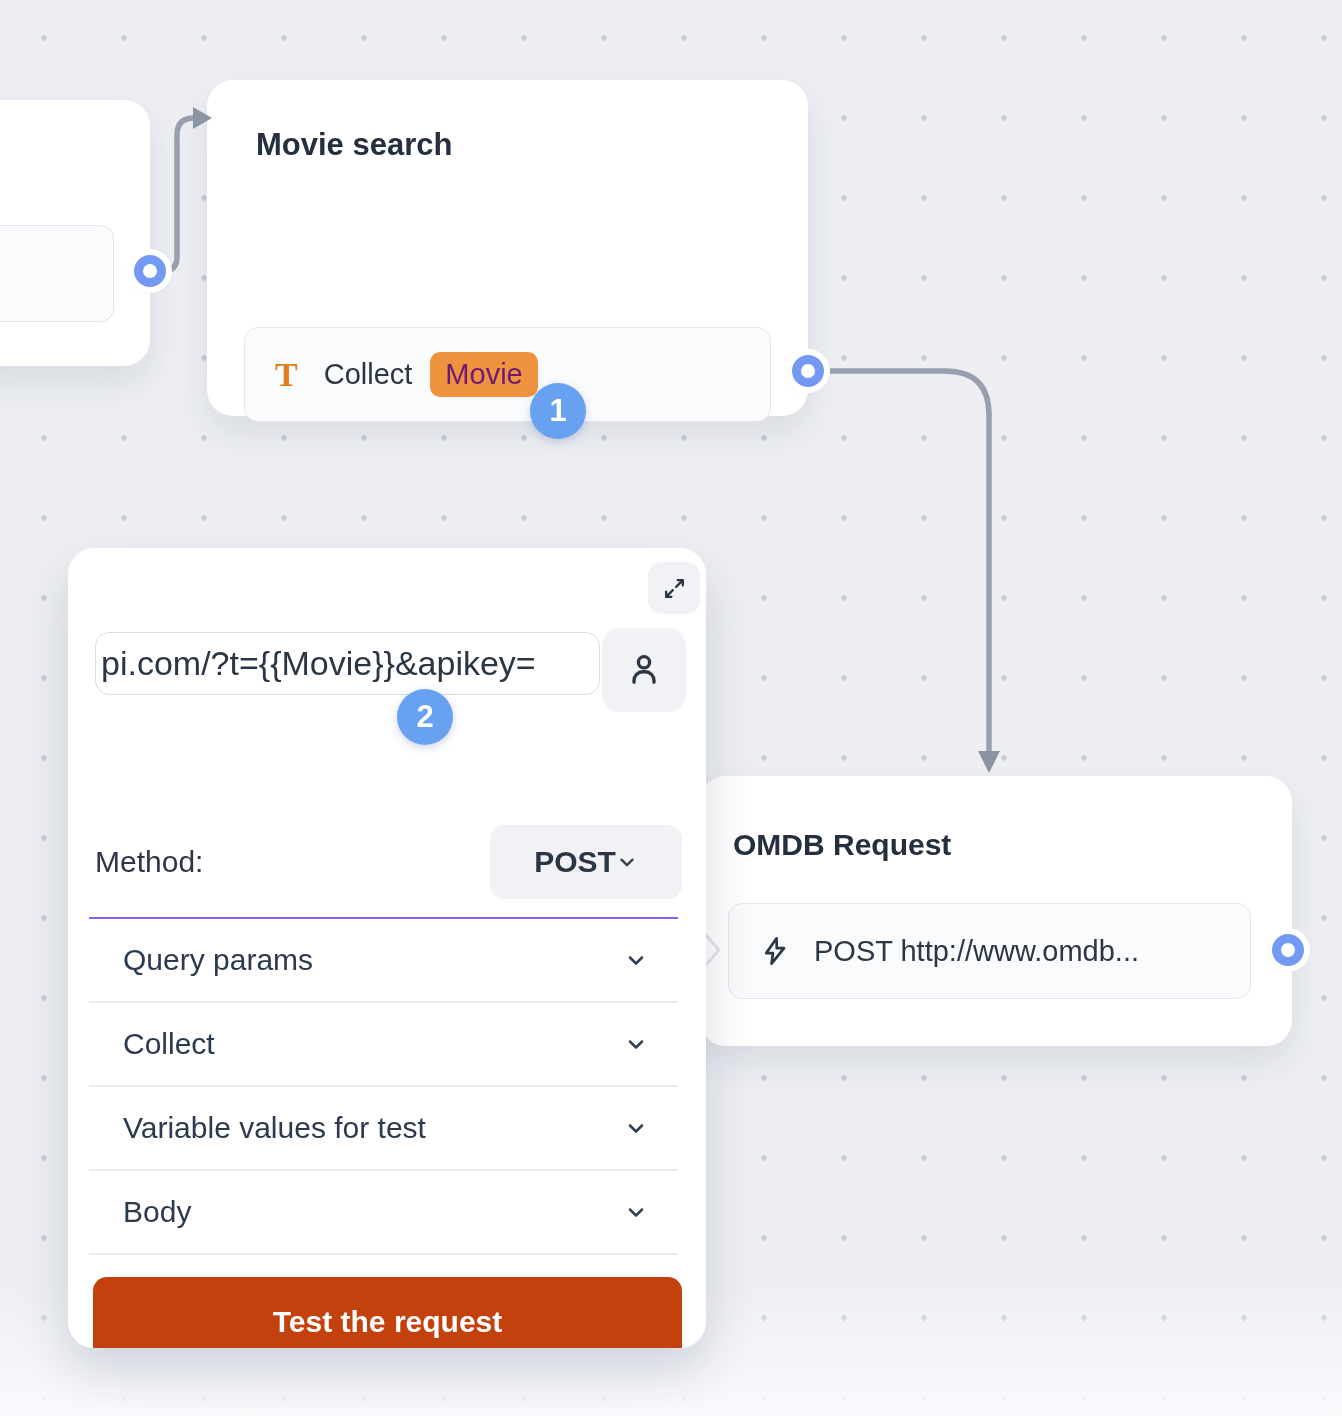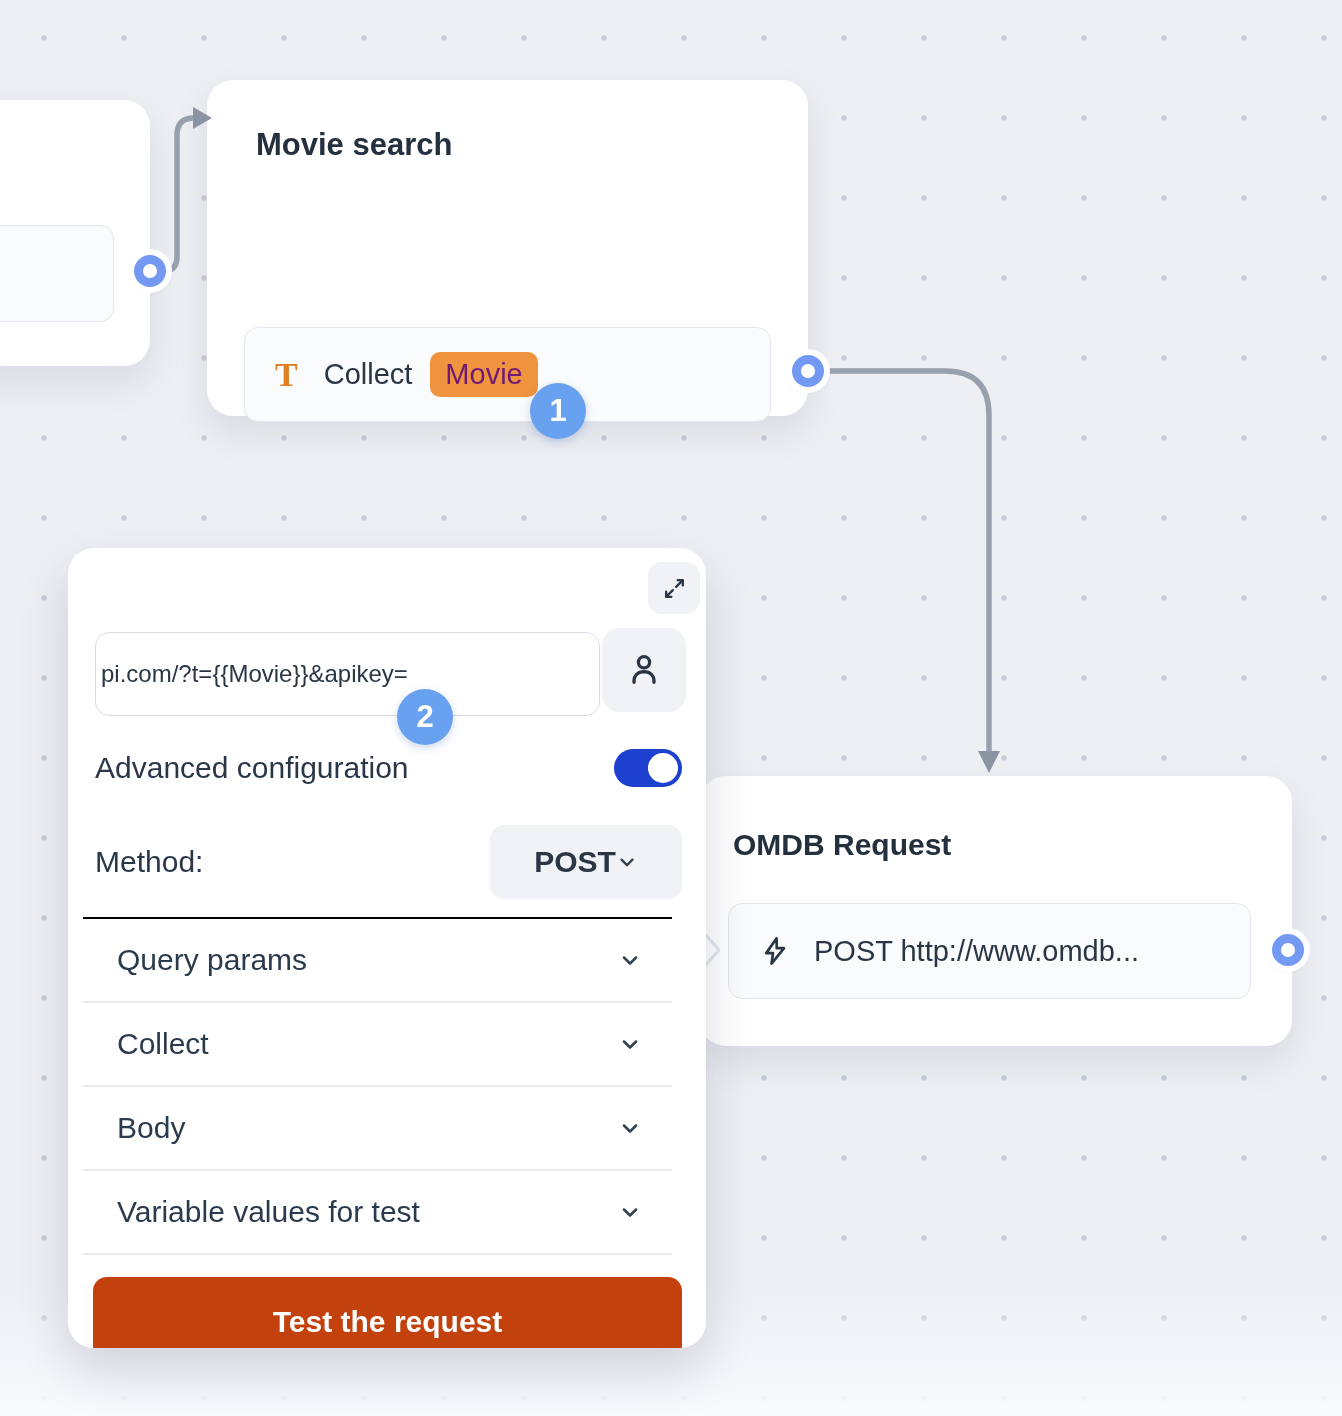--- a/index.html
+++ b/index.html
@@ -26,32 +26,32 @@
   .t-glyph{font-family:"Liberation Serif","DejaVu Serif",serif;font-weight:700;color:#df7f1f;font-size:34px;line-height:1;}
   svg.conn{position:absolute;left:0;top:0;z-index:20;pointer-events:none;}
 
   
   .panel{position:absolute;left:68px;top:548px;width:638px;height:800px;background:#fff;
     border-radius:26px;box-shadow:0 24px 50px rgba(30,40,80,.16);z-index:40;overflow:hidden;}
   .icon-btn{position:absolute;background:#f1f2f5;border:none;border-radius:14px;cursor:pointer;
     display:flex;align-items:center;justify-content:center;padding:0;}
   .expand-btn{left:580px;top:14px;width:52px;height:52px;}
   .person-btn{left:534px;top:80px;width:84px;height:84px;border-radius:18px;}
-  .url-input{position:absolute;left:27px;top:84px;width:505px;height:84px;box-sizing:border-box;
-    border:1.5px solid #d8dce3;border-radius:14px;font-family:inherit;font-size:24px;color:#2b3645;
+  .url-input{position:absolute;left:27px;top:84px;width:505px;height:63px;box-sizing:border-box;
+    border:1.5px solid #d8dce3;border-radius:14px;font-family:inherit;font-size:34px;color:#2b3645;
     padding:0 6px 0 5px;background:#fff;outline:none;}
   .row{position:absolute;left:27px;right:24px;display:flex;align-items:center;justify-content:space-between;}
   .adv-row{top:196px;height:48px;}
   .panel-label{font-size:30px;color:#2b3748;}
   .toggle{position:relative;width:68px;height:38px;border-radius:19px;background:#1e40cf;cursor:pointer;flex:none;}
   .toggle .knob{position:absolute;top:4px;right:4px;width:30px;height:30px;border-radius:50%;background:#fff;}
   .method-row{top:277px;height:74px;}
   .dropdown{width:192px;height:74px;background:#f0f2f5;border-radius:14px;display:flex;align-items:center;
     justify-content:center;gap:0;cursor:pointer;font-size:30px;font-weight:700;color:#2b3645;flex:none;}
-  .sections{position:absolute;left:15px;top:369px;width:589px;border-top:2px solid #000000;}
+  .sections{position:absolute;left:21px;top:369px;width:589px;border-top:2px solid #8b5cf6;}
   .section-row{height:82px;border-bottom:2px solid #e9ebef;display:flex;align-items:center;
     justify-content:space-between;padding:0 30px 0 34px;cursor:pointer;font-size:30px;color:#2c3a4d;}
   .test-btn{position:absolute;left:25px;top:729px;width:589px;height:90px;background:#c2410c;border:none;
     border-radius:14px;color:#fff;font-family:inherit;font-size:30px;font-weight:700;cursor:pointer;}
 </style>
 </head>
 <body>
 
 <div class="canvas">
 
@@ -105,26 +105,20 @@
 
     <button class="icon-btn person-btn">
       <span style="display:flex;">
         <svg width="42" height="42" viewBox="0 0 24 24" fill="none" stroke="#2b3645" stroke-width="1.9" stroke-linecap="round">
           <circle cx="12" cy="7.6" r="3.2"></circle>
           <path d="M6.3 19 v-1 a5 5 0 0 1 5-5 h1.4 a5 5 0 0 1 5 5 v1"></path>
         </svg>
       </span>
     </button>
 
-    <div class="row adv-row">
-      <span class="panel-label">Advanced configuration</span>
-      <div class="toggle">
-        <div class="knob"></div>
-      </div>
-    </div>
 
     <div class="row method-row">
       <span class="panel-label">Method:</span>
       <div class="dropdown">
         <span>POST</span>
         <span style="display:flex;">
           <svg width="22" height="22" viewBox="0 0 24 24" fill="none" stroke="#33404f" stroke-width="2.6" stroke-linecap="round" stroke-linejoin="round">
             <path d="M6 9.5 l6 6 6-6"></path>
           </svg>
         </span>
@@ -142,29 +136,29 @@
       </div>
       <div class="section-row">
         <span>Collect</span>
         <span style="display:flex;">
           <svg width="24" height="24" viewBox="0 0 24 24" fill="none" stroke="#33404f" stroke-width="2.5" stroke-linecap="round" stroke-linejoin="round">
               <path d="M6 9.5 l6 6 6-6"></path>
             </svg>
         </span>
       </div>
       <div class="section-row">
-        <span>Body</span>
+        <span>Variable values for test</span>
         <span style="display:flex;">
           <svg width="24" height="24" viewBox="0 0 24 24" fill="none" stroke="#33404f" stroke-width="2.5" stroke-linecap="round" stroke-linejoin="round">
               <path d="M6 9.5 l6 6 6-6"></path>
             </svg>
         </span>
       </div>
       <div class="section-row">
-        <span>Variable values for test</span>
+        <span>Body</span>
         <span style="display:flex;">
           <svg width="24" height="24" viewBox="0 0 24 24" fill="none" stroke="#33404f" stroke-width="2.5" stroke-linecap="round" stroke-linejoin="round">
               <path d="M6 9.5 l6 6 6-6"></path>
             </svg>
         </span>
       </div>
     </div>
 
     <button class="test-btn">Test the request</button>
   </div>

